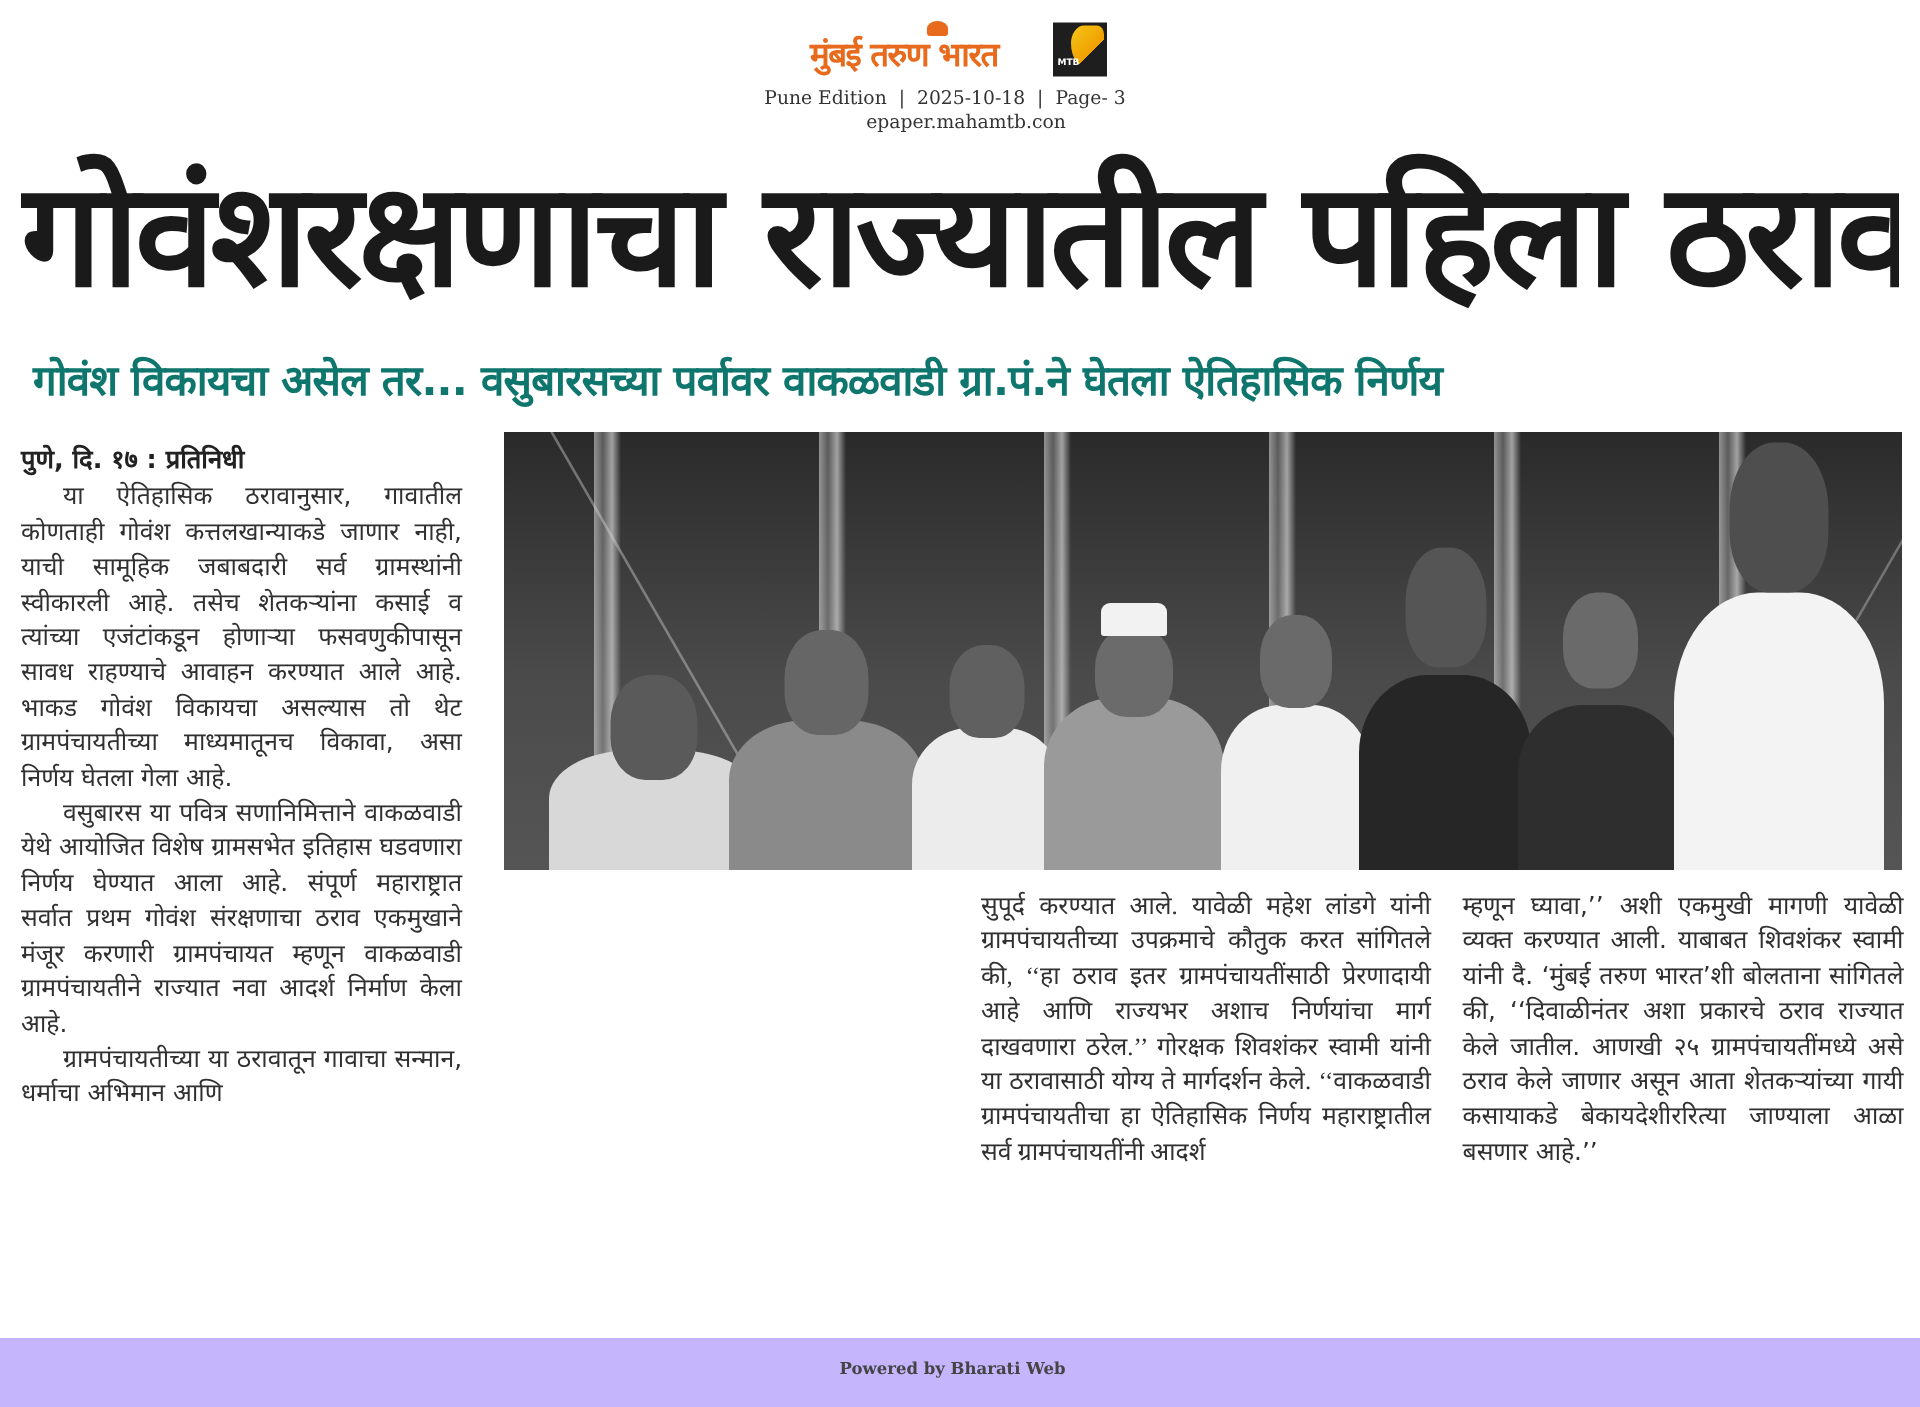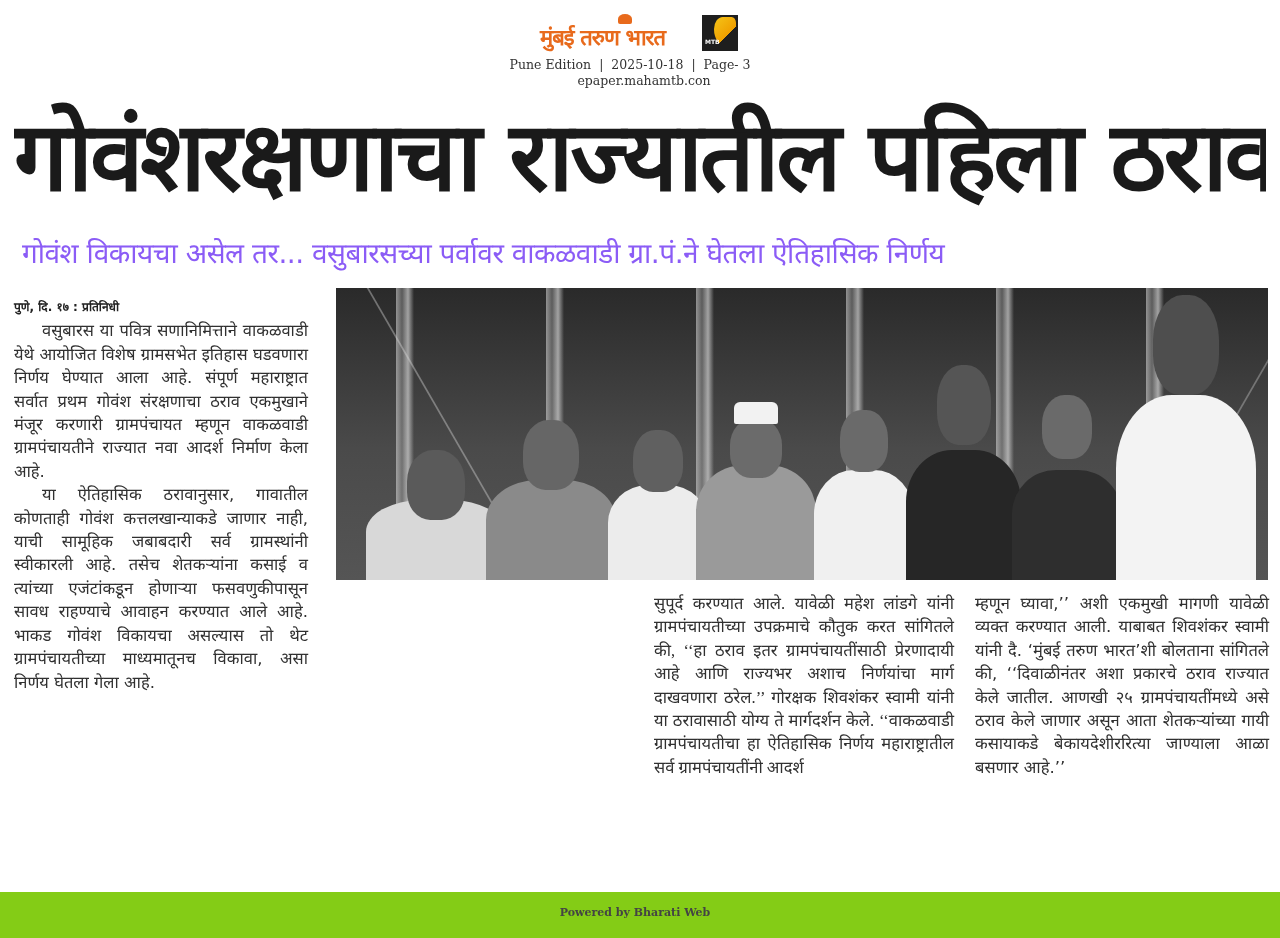--- a/index.html
+++ b/index.html
@@ -12,43 +12,43 @@
   .logo-emblem { position: absolute; left: 78px; top: 0px; width: 14px; height: 10px; background: #e86a1c; border-radius: 50% 50% 2px 2px; }
   .mtb-badge { position: absolute; left: 702px; top: 15px; width: 36px; height: 36px; background: #1e1e1e; overflow: hidden; }
   .mtb-badge .horse { position: absolute; right: 2px; top: 2px; width: 22px; height: 30px; background: linear-gradient(135deg, #f5c518 0%, #f0a000 60%, #1e1e1e 60%); border-radius: 40% 20% 10% 60%; }
   .mtb-badge .mtb-label { position: absolute; left: 3px; bottom: 6px; font-size: 6px; color: #ffffff; font-weight: bold; font-family: "DejaVu Sans", sans-serif; }
 
   .edition { position: absolute; left: 0; top: 57px; width: 1260px; text-align: center; font-family: "DejaVu Serif", serif; font-size: 12.5px; color: #333; }
   .edition .sep { margin: 0 4px; }
   .epaper { position: absolute; left: 0; top: 73px; width: 1288px; text-align: center; font-family: "DejaVu Serif", serif; font-size: 12.5px; color: #333; }
 
   .headline { position: absolute; left: 14px; top: 98px; width: 1252px; height: 118px; font-family: "DejaVu Sans", sans-serif; font-weight: bold; font-size: 96px; line-height: 118px; color: #1a1a1a; white-space: nowrap; letter-spacing: -3px; transform: scaleX(1.0); transform-origin: left; overflow: hidden; }
-  .subhead { position: absolute; left: 22px; top: 234px; width: 1250px; font-family: "DejaVu Sans", sans-serif; font-weight: normal; font-size: 28px; line-height: 40px; color: #8b5cf6; white-space: nowrap; letter-spacing: -0.5px; }
+  .subhead { position: absolute; left: 22px; top: 234px; width: 1250px; font-family: "DejaVu Sans", sans-serif; font-weight: bold; font-size: 28px; line-height: 40px; color: #0f766e; white-space: nowrap; letter-spacing: -0.5px; }
 
   .col { position: absolute; font-family: "DejaVu Sans", sans-serif; font-size: 16.5px; line-height: 23.4px; color: #303030; text-align: justify; }
   .col p { text-indent: 28px; text-align-last: left; }
   .col p.noindent { text-indent: 0; }
-  .dateline { font-weight: bold; font-size: 12px; color: #222; text-indent: 0 !important; }
+  .dateline { font-weight: bold; font-size: 17px; color: #222; text-indent: 0 !important; }
 
   .col1 { left: 14px; top: 296px; width: 294px; }
   .col2 { left: 332px; top: 592px; width: 300px; }
   .col3 { left: 654px; top: 592px; width: 300px; font-family: Liberation Serif, serif; }
   .col4 { left: 975px; top: 592px; width: 294px; }
 
   .photo { position: absolute; left: 336px; top: 288px; width: 932px; height: 292px; background: #3a3a3a; overflow: hidden; }
   .photo .bg-pillars { position: absolute; inset: 0; background:
       repeating-linear-gradient(90deg, rgba(255,255,255,0.0) 0px, rgba(255,255,255,0.0) 60px, rgba(230,230,230,0.55) 60px, rgba(200,200,200,0.3) 66px, rgba(240,240,240,0.6) 72px, rgba(255,255,255,0) 78px, rgba(255,255,255,0) 150px),
       linear-gradient(180deg, #2a2a2a 0%, #4a4a4a 55%, #555 100%); }
   .photo .diag { position: absolute; left: 100px; top: 0; width: 300px; height: 240px; border-left: 2px solid rgba(220,220,220,0.4); transform: skewX(30deg); }
   .photo .diag2 { position: absolute; left: 600px; top: 0; width: 300px; height: 260px; border-right: 2px solid rgba(220,220,220,0.35); transform: skewX(-30deg); }
   .person { position: absolute; bottom: 0; }
   .person .head { position: absolute; left: 50%; transform: translateX(-50%); border-radius: 45% 45% 40% 40%; background: #6a6a6a; }
   .person .body { position: absolute; bottom: 0; left: 0; right: 0; border-radius: 40% 40% 0 0; }
 
-  .footer { position: absolute; left: 0; top: 892px; width: 1280px; height: 46px; background: #84cc16; }
+  .footer { position: absolute; left: 0; top: 892px; width: 1280px; height: 46px; background: #c4b5fd; }
   .footer-text { position: absolute; left: 0; top: 14px; width: 1270px; text-align: center; font-family: "DejaVu Serif", serif; font-size: 11px; color: #444; font-weight: bold; }
 </style>
 </head>
 <body>
 
 <div class="masthead">
   <div class="logo-wrap">
     <span class="logo-emblem"></span>
     <span class="logo-text">मुंबई तरुण भारत</span>
   </div>
@@ -64,22 +64,23 @@
     <span>Page- 3</span>
   </div>
   <div class="epaper">epaper.mahamtb.con</div>
 </div>
 
 <h1 class="headline">गोवंशरक्षणाचा राज्यातील पहिला ठराव</h1>
 <h2 class="subhead">गोवंश विकायचा असेल तर... वसुबारसच्या पर्वावर वाकळवाडी ग्रा.पं.ने घेतला ऐतिहासिक निर्णय</h2>
 
 <div class="col col1">
   <p class="dateline">पुणे, दि. १७ : प्रतिनिधी</p>
+  <p>या ऐतिहासिक ठरावानुसार, गावातील कोणताही गोवंश कत्तलखान्याकडे जाणार नाही, याची सामूहिक जबाबदारी सर्व ग्रामस्थांनी स्वीकारली आहे. तसेच शेतकऱ्यांना कसाई व त्यांच्या एजंटांकडून होणाऱ्या फसवणुकीपासून सावध राहण्याचे आवाहन करण्यात आले आहे. भाकड गोवंश विकायचा असल्यास तो थेट ग्रामपंचायतीच्या माध्यमातूनच विकावा, असा निर्णय घेतला गेला आहे.</p>
   <p>वसुबारस या पवित्र सणानिमित्ताने वाकळवाडी येथे आयोजित विशेष ग्रामसभेत इतिहास घडवणारा निर्णय घेण्यात आला आहे. संपूर्ण महाराष्ट्रात सर्वात प्रथम गोवंश संरक्षणाचा ठराव एकमुखाने मंजूर करणारी ग्रामपंचायत म्हणून वाकळवाडी ग्रामपंचायतीने राज्यात नवा आदर्श निर्माण केला आहे.</p>
-  <p>या ऐतिहासिक ठरावानुसार, गावातील कोणताही गोवंश कत्तलखान्याकडे जाणार नाही, याची सामूहिक जबाबदारी सर्व ग्रामस्थांनी स्वीकारली आहे. तसेच शेतकऱ्यांना कसाई व त्यांच्या एजंटांकडून होणाऱ्या फसवणुकीपासून सावध राहण्याचे आवाहन करण्यात आले आहे. भाकड गोवंश विकायचा असल्यास तो थेट ग्रामपंचायतीच्या माध्यमातूनच विकावा, असा निर्णय घेतला गेला आहे.</p>
+  <p>ग्रामपंचायतीच्या या ठरावातून गावाचा सन्मान, धर्माचा अभिमान आणि</p>
 </div>
 
 <div class="photo" title="Group photo of nine men at the Wakalwadi Gram Panchayat felicitation">
   <div class="bg-pillars"></div>
   <div class="diag"></div>
   <div class="diag2"></div>
   <div class="person" style="left:30px;width:140px;height:130px;">
     <div class="body" style="height:80px;background:#d8d8d8;"></div>
     <div class="head" style="top:0;width:58px;height:70px;background:#5a5a5a;"></div>
   </div>

